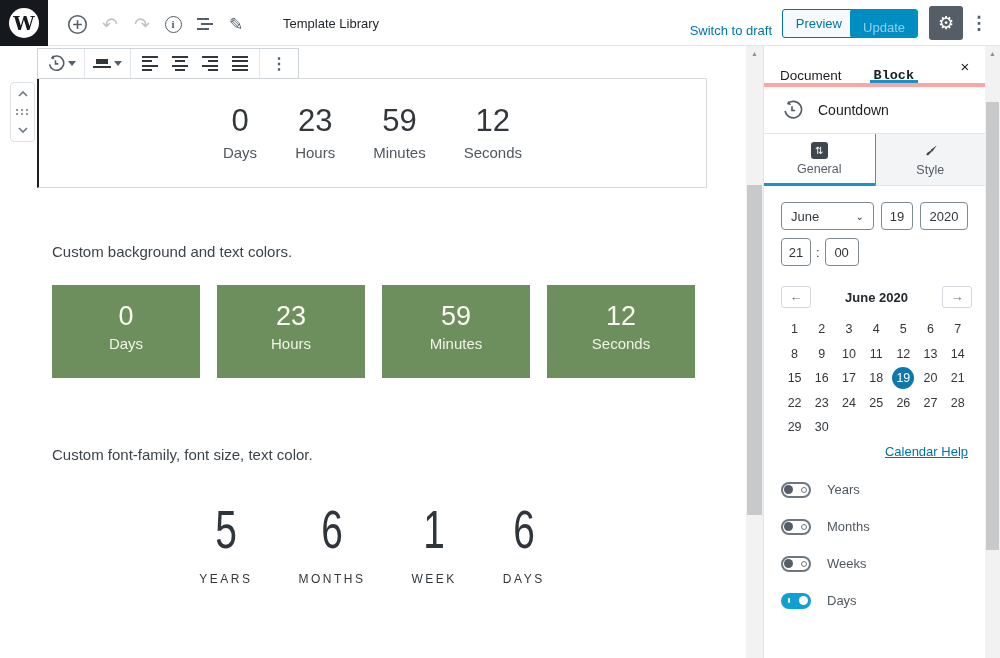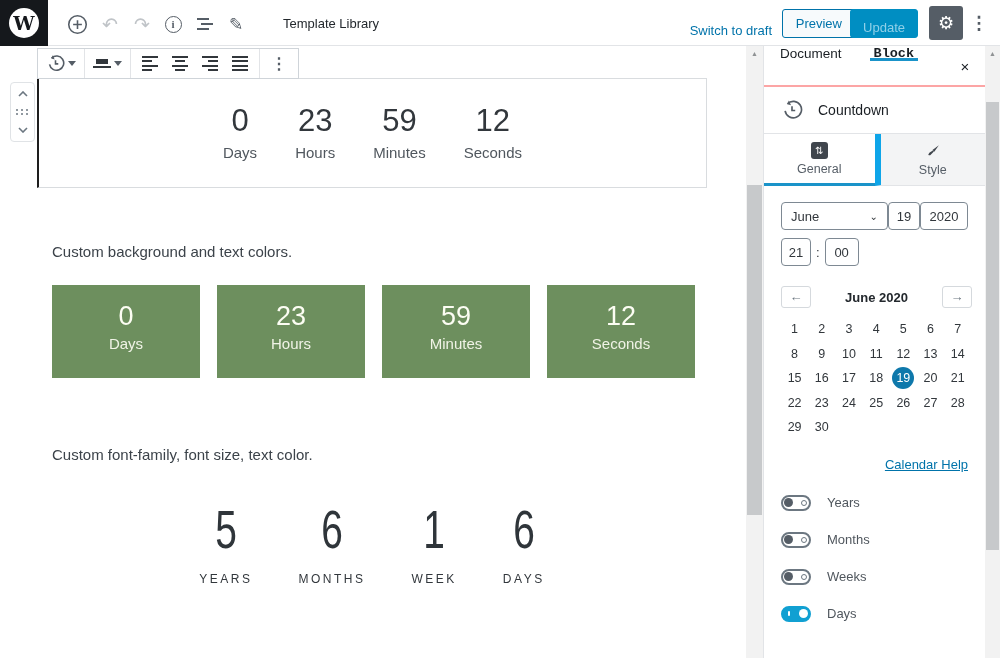--- a/index.html
+++ b/index.html
@@ -157,21 +157,21 @@
     font-size: 54px; font-weight: 400; color: #2f353a; line-height: 1.15;
     transform: scaleX(0.72); display: inline-block;
   }
   .big-label { font-size: 12px; letter-spacing: 2.5px; color: #32373c; margin-top: 12px; }
 
   
   #sidebar {
     position: absolute; left: 763px; top: 46px; width: 222px; height: 612px;
     background: #fff; border-left: 1px solid #e2e4e7;
   }
-  #sb-tabs { height: 41px; display: flex; align-items: flex-start; border-bottom: 2px solid #fca5a5; position: relative; }
+  #sb-tabs { height: 41px; display: flex; align-items: flex-end; border-bottom: 4px solid #fca5a5; position: relative; }
   .sb-tab {
     padding: 0 16px; display: flex; align-items: center; font-size: 13.5px;
     color: #191e23; background: none; border: none; cursor: pointer; position: relative;
   }
   .sb-tab.active { font-weight: bold; font-family: Liberation Mono, monospace; }
   .sb-tab.active::after {
     content: ""; position: absolute; left: 12px; right: 12px; bottom: 0; height: 3px; background: #1a93c9;
   }
   #sb-close {
     position: absolute; right: 6px; top: 6px; width: 28px; height: 28px;
@@ -182,28 +182,28 @@
     border-bottom: 1px solid #e2e4e7;
   }
   #sb-block-card .card-title { margin-left: 15px; font-size: 14px; color: #191e23; }
   #sb-panel-tabs { height: 52px; display: flex; }
   .panel-tab {
     width: 50%; display: flex; flex-direction: column; align-items: center; justify-content: center;
     gap: 3px; background: #f3f4f5; border: none; border-bottom: 1px solid #e2e4e7;
     cursor: pointer; font-size: 12.5px; color: #555d66;
   }
   .panel-tab.active { background: #fff; border-bottom: 3px solid #1a93c9; }
-  .panel-tab + .panel-tab { border-left: 6px solid #0ea5e9; }
+  .panel-tab + .panel-tab { border-left: 1px solid #0ea5e9; }
   .ptab-icon {
     width: 17px; height: 17px; background: #40464d; border-radius: 3px;
     color: #fff; font-size: 10px; line-height: 17px; text-align: center;
   }
   #sb-content { padding: 16px 17px 0 17px; }
 
-  .date-row { display: flex; gap: 0; }
+  .date-row { display: flex; gap: 7px; }
   .dt-field {
     height: 28px; border: 1px solid #7e8993; border-radius: 4px; background: #fff;
     font-size: 13px; color: #32373c; text-align: center; font-family: "Liberation Sans", sans-serif;
   }
   #month-select {
     width: 108px; display: flex; align-items: center; justify-content: space-between;
     padding: 0 9px; text-align: left; cursor: pointer;
   }
   .sel-caret { font-size: 10px; color: #32373c; }
   #day-input { width: 32px; } #year-input { width: 48px; }
@@ -221,21 +221,21 @@
   .cal-row { display: flex; }
   .cal-cell {
     width: 27.2px; height: 24.5px; display: flex; align-items: center; justify-content: center;
     font-size: 12.5px; color: #32373c;
   }
   .cal-head { color: #757575; font-size: 12px; height: 20px; cursor: default; }
   .cal-day { cursor: pointer; }
   .cal-day .day-pill { width: 22px; height: 22px; display: flex; align-items: center; justify-content: center; border-radius: 50%; }
   .cal-day.selected .day-pill { background: #0e78ab; color: #fff; }
 
-  #cal-help-row { text-align: right; margin-top: 17px; }
+  #cal-help-row { text-align: right; margin-top: 4px; }
   #cal-help { color: #0073aa; text-decoration: underline; font-size: 13px; cursor: pointer; }
 
   #toggles { margin-top: 23px; }
   .toggle-row { display: flex; align-items: center; margin-bottom: 21px; }
   .toggle-label { margin-left: 16px; font-size: 13px; color: #50575e; }
   .toggle { position: relative; width: 30px; height: 16px; border-radius: 8px; cursor: pointer; flex: 0 0 auto; }
   .toggle.off { border: 2px solid #6c7781; background: #fff; }
   .toggle.off .knob { position: absolute; left: 1px; top: 1.5px; width: 9px; height: 9px; border-radius: 50%; background: #555d66; }
   .toggle.off .ring { position: absolute; right: 2.5px; top: 3px; width: 6px; height: 6px; border-radius: 50%; border: 1.5px solid #6c7781; }
   .toggle.on { background: #11a0d2; border: 2px solid #11a0d2; }

